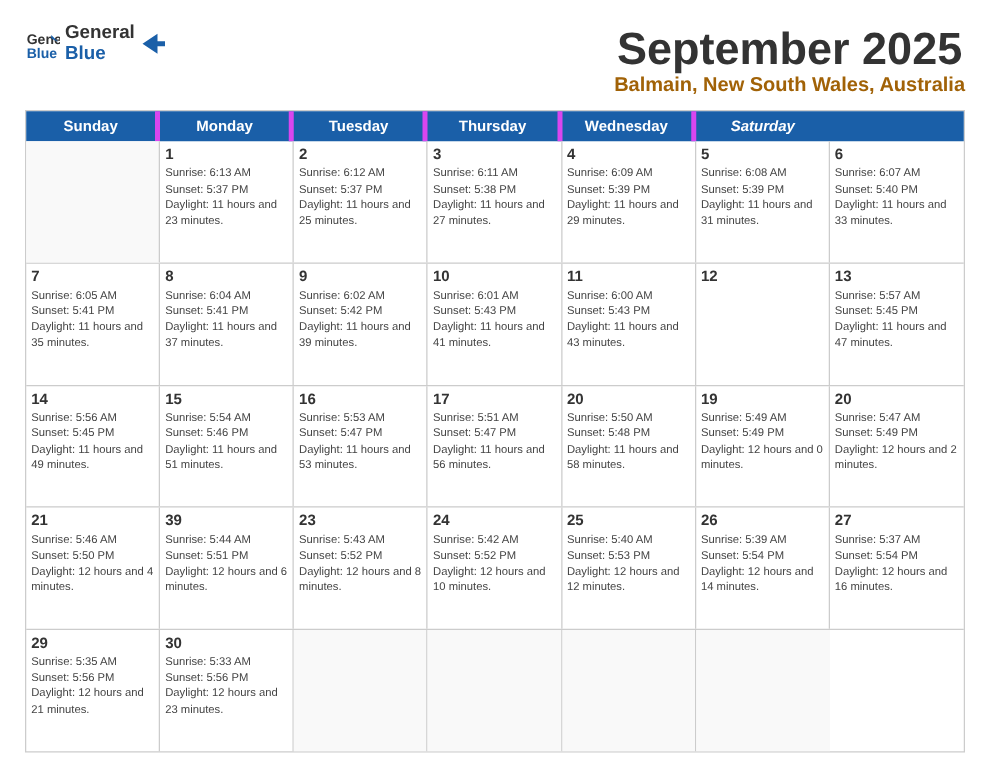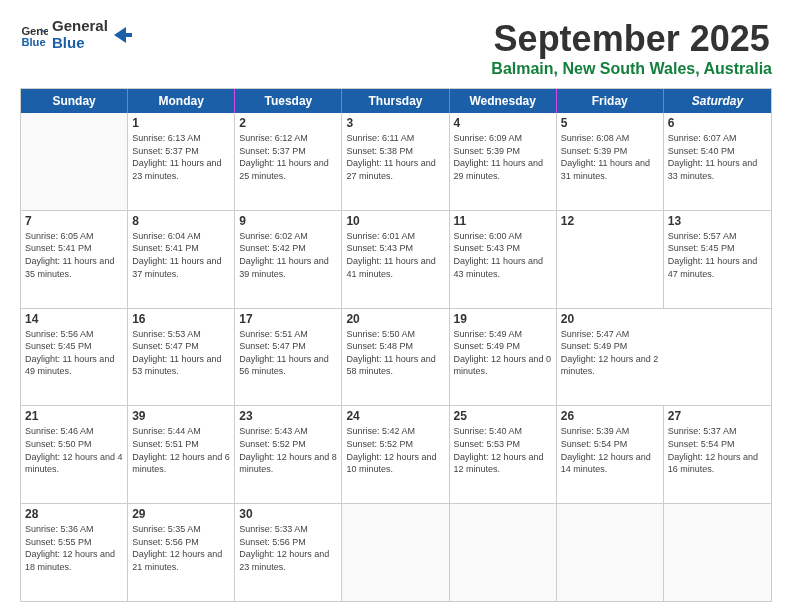--- a/index.html
+++ b/index.html
@@ -36,40 +36,40 @@
       text-align: center;
     }
     .month-title {
       font-size: 36px;
       font-weight: bold;
       color: #333;
     }
     .location-title {
       font-size: 16px;
       font-weight: bold;
-      color: #15803d;
+      color: #a16207;
     }
     .calendar {
       flex: 1;
       display: flex;
       flex-direction: column;
       border: 1px solid #ccc;
     }
     .cal-header {
       display: grid;
       grid-template-columns: repeat(7, 1fr);
       background: #1a5fa8;
     }
     .cal-header-cell {
       color: white;
       font-size: 12px;
       font-weight: bold;
       padding: 5px 4px;
       text-align: center;
-      border-right: 1px solid #d946ef;
+      border-right: 4px solid #d946ef;
     }
     .cal-header-cell:last-child { border-right: none; font-style: italic; }
     .cal-body {
       display: flex;
       flex-direction: column;
       flex: 1;
     }
     .cal-week {
       display: grid;
       grid-template-columns: repeat(7, 1fr);
@@ -123,21 +123,20 @@
     </div>
   </div>
 
   <div class="calendar">
     <div class="cal-header">
     <div class="cal-header-cell">Sunday</div>
         <div class="cal-header-cell">Monday</div>
         <div class="cal-header-cell">Tuesday</div>
         <div class="cal-header-cell">Thursday</div>
         <div class="cal-header-cell">Wednesday</div>
-        <div class="cal-header-cell">Friday</div>
         <div class="cal-header-cell">Saturday</div>
       </div>
     <div class="cal-body">
     <div class="cal-week">
           <div class="cal-cell empty"></div>
           <div class="cal-cell">
             <div class="day-num">1</div>
             <div class="cell-info">Sunrise: 6:13 AM<br>Sunset: 5:37 PM<br>Daylight: 11 hours and 23 minutes.</div>
           </div>
           <div class="cal-cell">
@@ -189,20 +188,24 @@
             <div class="day-num">13</div>
             <div class="cell-info">Sunrise: 5:57 AM<br>Sunset: 5:45 PM<br>Daylight: 11 hours and 47 minutes.</div>
           </div>
         </div>
         <div class="cal-week">
           <div class="cal-cell">
             <div class="day-num">14</div>
             <div class="cell-info">Sunrise: 5:56 AM<br>Sunset: 5:45 PM<br>Daylight: 11 hours and 49 minutes.</div>
           </div>
           <div class="cal-cell">
+            <div class="day-num">15</div>
+            <div class="cell-info">Sunrise: 5:54 AM<br>Sunset: 5:46 PM<br>Daylight: 11 hours and 51 minutes.</div>
+          </div>
+          <div class="cal-cell">
             <div class="day-num">16</div>
             <div class="cell-info">Sunrise: 5:53 AM<br>Sunset: 5:47 PM<br>Daylight: 11 hours and 53 minutes.</div>
           </div>
           <div class="cal-cell">
             <div class="day-num">17</div>
             <div class="cell-info">Sunrise: 5:51 AM<br>Sunset: 5:47 PM<br>Daylight: 11 hours and 56 minutes.</div>
           </div>
           <div class="cal-cell">
             <div class="day-num">20</div>
             <div class="cell-info">Sunrise: 5:50 AM<br>Sunset: 5:48 PM<br>Daylight: 11 hours and 58 minutes.</div>
@@ -240,24 +243,20 @@
           <div class="cal-cell">
             <div class="day-num">26</div>
             <div class="cell-info">Sunrise: 5:39 AM<br>Sunset: 5:54 PM<br>Daylight: 12 hours and 14 minutes.</div>
           </div>
           <div class="cal-cell">
             <div class="day-num">27</div>
             <div class="cell-info">Sunrise: 5:37 AM<br>Sunset: 5:54 PM<br>Daylight: 12 hours and 16 minutes.</div>
           </div>
         </div>
         <div class="cal-week">
-          <div class="cal-cell">
-            <div class="day-num">28</div>
-            <div class="cell-info">Sunrise: 5:36 AM<br>Sunset: 5:55 PM<br>Daylight: 12 hours and 18 minutes.</div>
-          </div>
           <div class="cal-cell">
             <div class="day-num">29</div>
             <div class="cell-info">Sunrise: 5:35 AM<br>Sunset: 5:56 PM<br>Daylight: 12 hours and 21 minutes.</div>
           </div>
           <div class="cal-cell">
             <div class="day-num">30</div>
             <div class="cell-info">Sunrise: 5:33 AM<br>Sunset: 5:56 PM<br>Daylight: 12 hours and 23 minutes.</div>
           </div>
           <div class="cal-cell empty"></div>
           <div class="cal-cell empty"></div>

